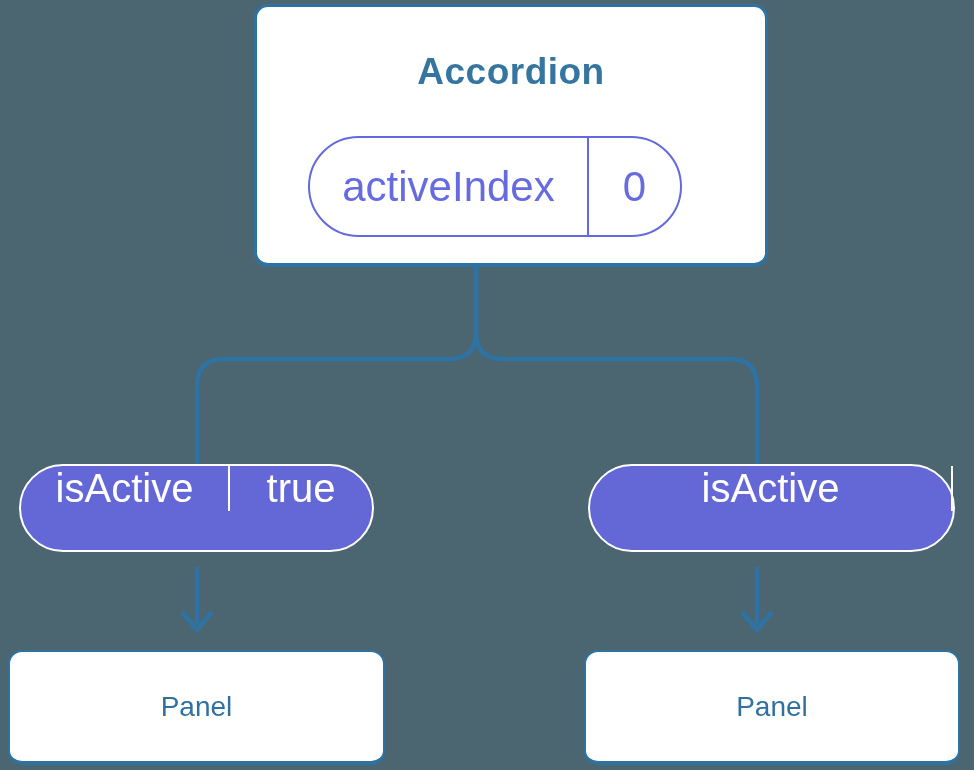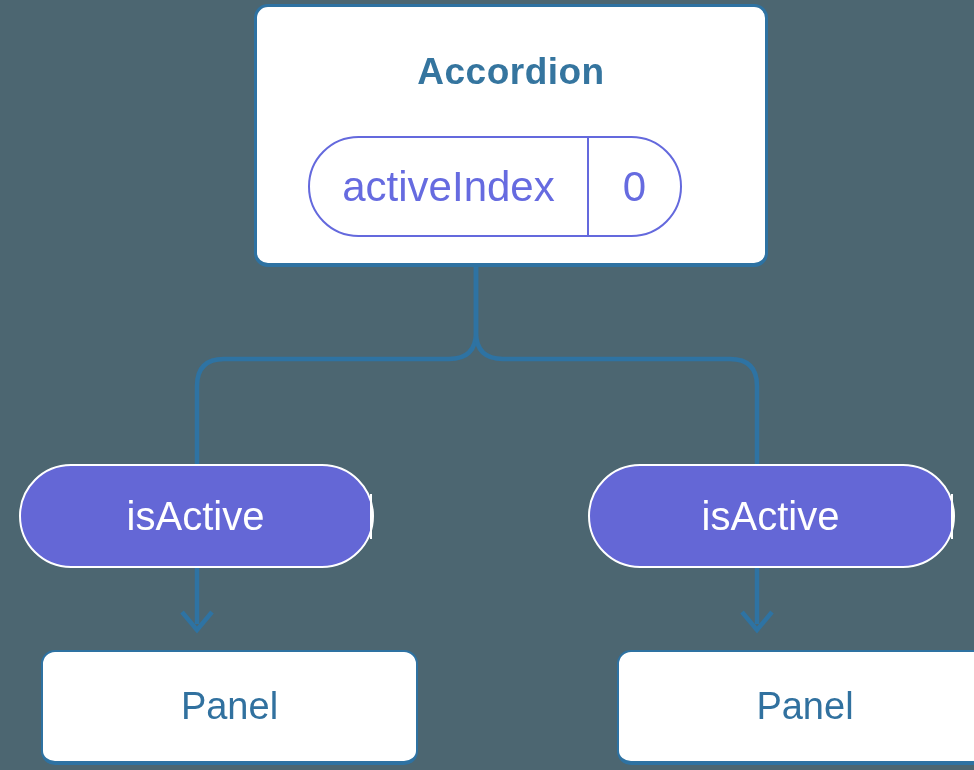--- a/index.html
+++ b/index.html
@@ -63,26 +63,26 @@
     flex: 1;
     border-right: 2.5px solid #6469dd;
   }
   .state-value {
     width: 91px;
   }
   
   .prop-pill {
     position: absolute;
     top: 464px;
-    height: 104px;
+    height: 88px;
     background: #6467d6;
     border: 2.5px solid #ffffff;
     border-radius: 52px;
     display: flex;
-    align-items: center;
+    align-items: flex-start;
     box-sizing: border-box;
     color: #ffffff;
     font-size: 40px;
   }
   #prop-pill-left  { left: 19px;  width: 355px; }
   #prop-pill-right { left: 588px; width: 367px; }
   .prop-pill .cell {
     display: flex;
     align-items: center;
     justify-content: center;
@@ -99,24 +99,23 @@
     top: 650px;
     height: 115px;
     background: #ffffff;
     border: 2.5px solid #2e72a2;
     border-bottom-width: 4px;
     border-radius: 14px;
     display: flex;
     align-items: center;
     justify-content: center;
     box-sizing: border-box;
-    font-size: 38px;
+    font-size: 28px;
     font-weight: 500;
     color: #31719f;
-    margin-left: 33px;
   }
   #panel-left  { left: 8px;   width: 377px; }
   #panel-right { left: 584px; width: 376px; }
   
   #connector-svg {
     position: absolute;
     left: 0;
     top: 0;
     width: 974px;
     height: 770px;
@@ -145,20 +144,21 @@
   <div class="card" id="accordion-card">
     <div class="card-title">Accordion</div>
     <div class="state-pill">
       <div class="cell state-name">activeIndex</div>
       <div class="cell state-value">0</div>
     </div>
   </div>
 
   <div class="prop-pill" id="prop-pill-left">
     <div class="cell prop-name">isActive</div>
+    <div class="cell prop-value">true</div>
   </div>
   <div class="prop-pill" id="prop-pill-right">
     <div class="cell prop-name">isActive</div>
   </div>
 
   <div class="panel" id="panel-left">
     <span>Panel</span>
   </div>
   <div class="panel" id="panel-right">
     <span>Panel</span>

